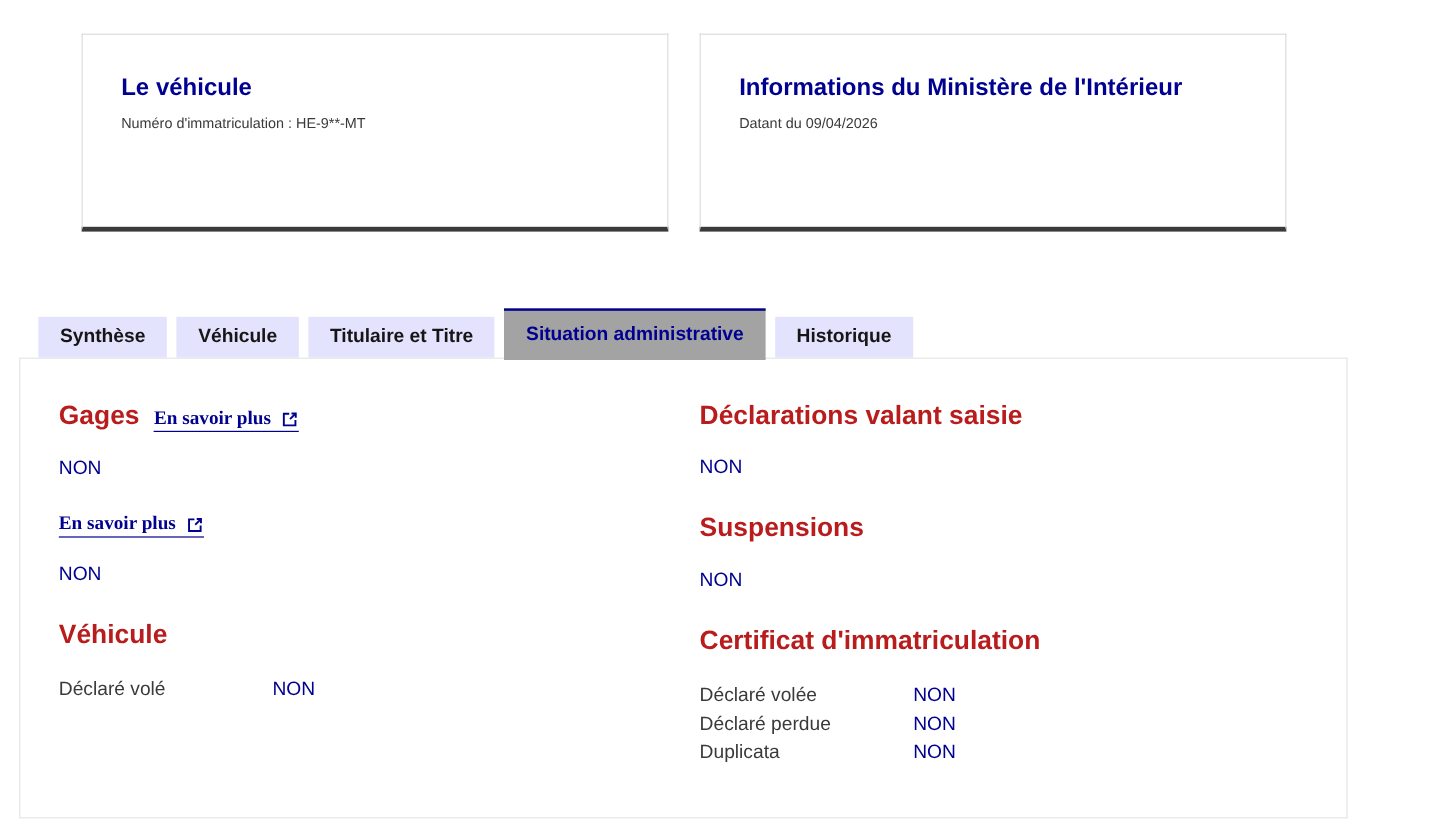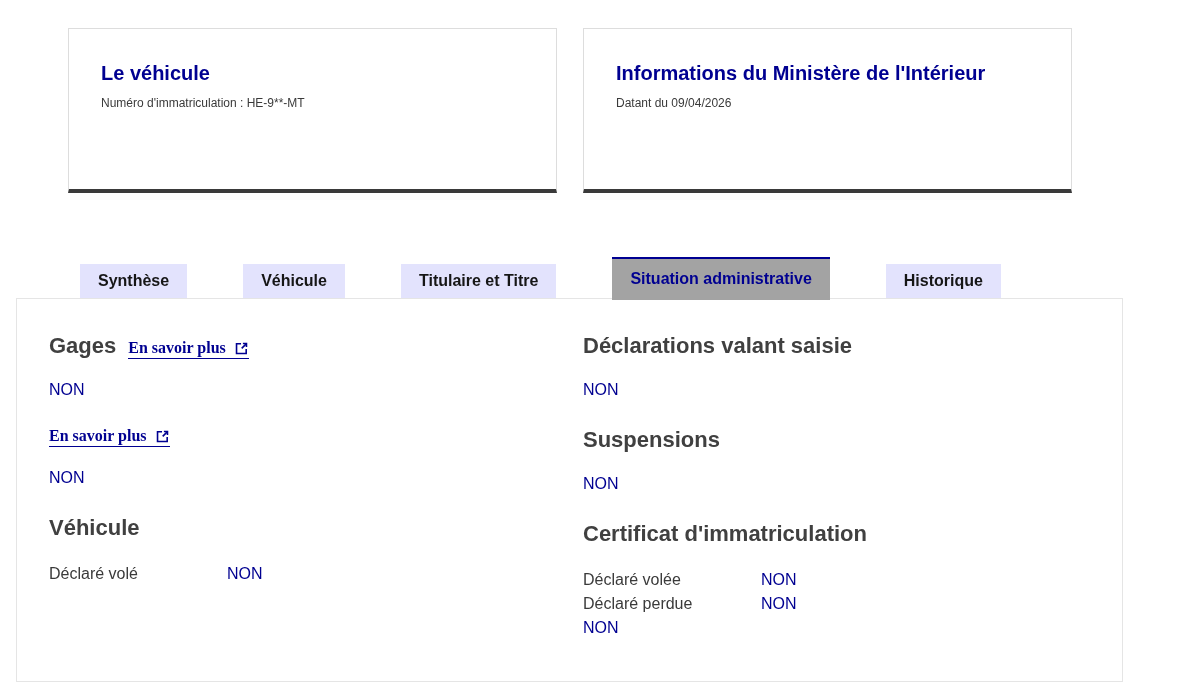--- a/index.html
+++ b/index.html
@@ -13,38 +13,38 @@
     border:1px solid #dddddd; border-bottom:4px solid #3a3a3a;
     padding:33px 32px 0 32px;
   }
   .card-title { color:#000091; font-size:20px; font-weight:bold; margin-bottom:11px; }
   .card-subtitle { color:#3a3a3a; font-size:12px; }
 
   
   .tab-bar { display:flex; gap:8px; align-items:flex-end; margin:64px 0 0 32px; position:relative; z-index:2; }
   .tab {
     background:#e3e3fd; color:#161616; font-size:16px; font-weight:bold;
-    padding:8px 18px; cursor:pointer; white-space:nowrap;margin-left:48px;
+    padding:8px 18px; cursor:pointer; white-space:nowrap;
   }
   .tab--active {
     background:#a3a3a3; color:#000091;
     border-top:2px solid #000091;
     padding-top:11px; padding-bottom:12px; margin-bottom:-2px;
   }
 
   
   .panel {
     width:1107px; margin-left:16px; background:#fff;
     border:1px solid #e5e5e5; position:relative; z-index:1;
     min-height:384px;
   }
   .panel-grid { display:grid; grid-template-columns:534px 1fr; padding:34px 32px 40px 32px; }
 
   .heading-row { display:flex; align-items:baseline; gap:12px; margin-bottom:21px; }
-  .section-heading { font-size:22px; font-weight:bold; color:#404040; line-height:26px; }
+  .section-heading { font-size:22px; font-weight:bold; color:#b91c1c; line-height:26px; }
   .learn-more {
     color:#000091; font-size:16px; font-weight:bold; text-decoration:none;
     border-bottom:1px solid #000091; padding-bottom:1px;
     display:inline-flex; align-items:center; gap:8px; cursor:pointer;font-family:Liberation Serif, serif;
   }
   .learn-more svg { display:block; }
   .value { color:#000091; font-size:16px; line-height:19px; margin-bottom:28px; }
   .section-heading.standalone { margin-bottom:21px; }
 
   .kv-rows { font-size:16px; line-height:24px; }
@@ -133,19 +133,20 @@
       <div class="kv-rows">
         <div class="kv-row">
           <span class="kv-label">Déclaré volée</span>
           <span class="kv-value">NON</span>
         </div>
         <div class="kv-row">
           <span class="kv-label">Déclaré perdue</span>
           <span class="kv-value">NON</span>
         </div>
         <div class="kv-row">
+          <span class="kv-label">Duplicata</span>
           <span class="kv-value">NON</span>
         </div>
       </div>
     </div>
 
   </div>
 </div>
 
 </body></html>

